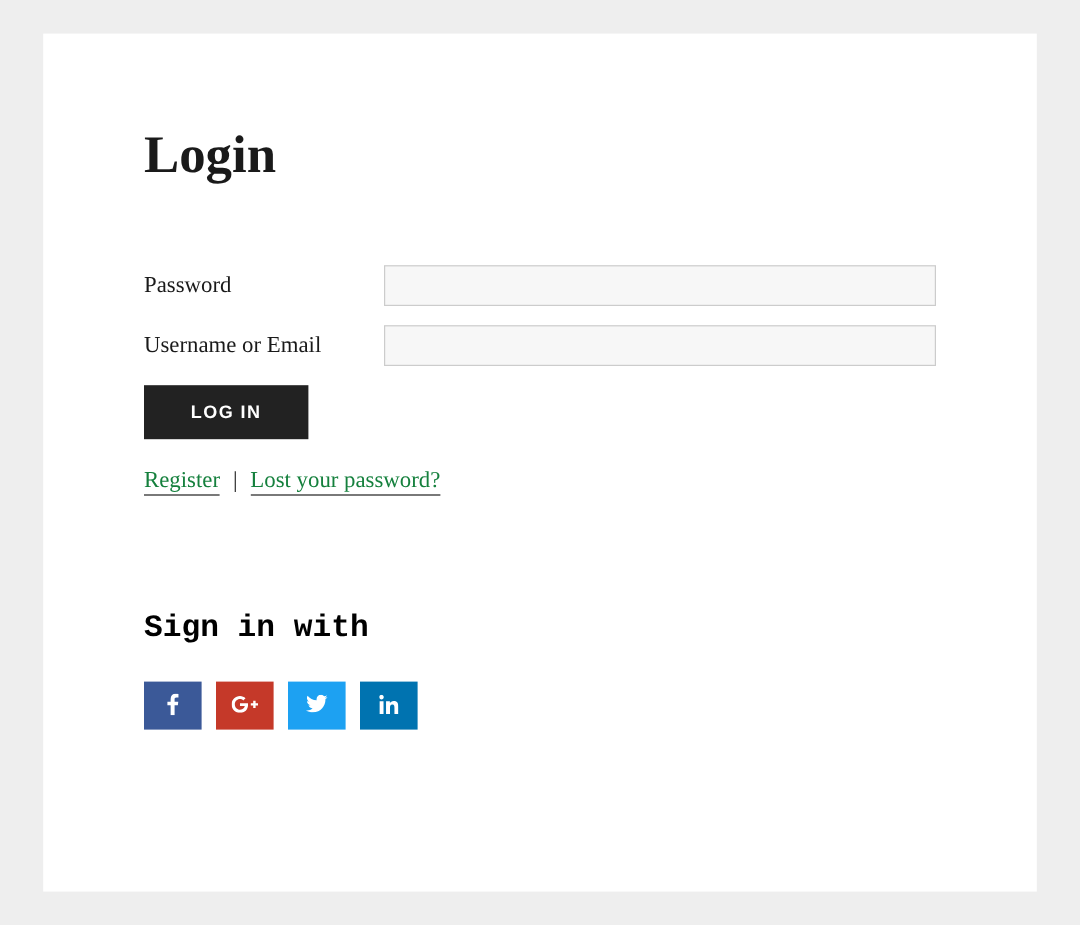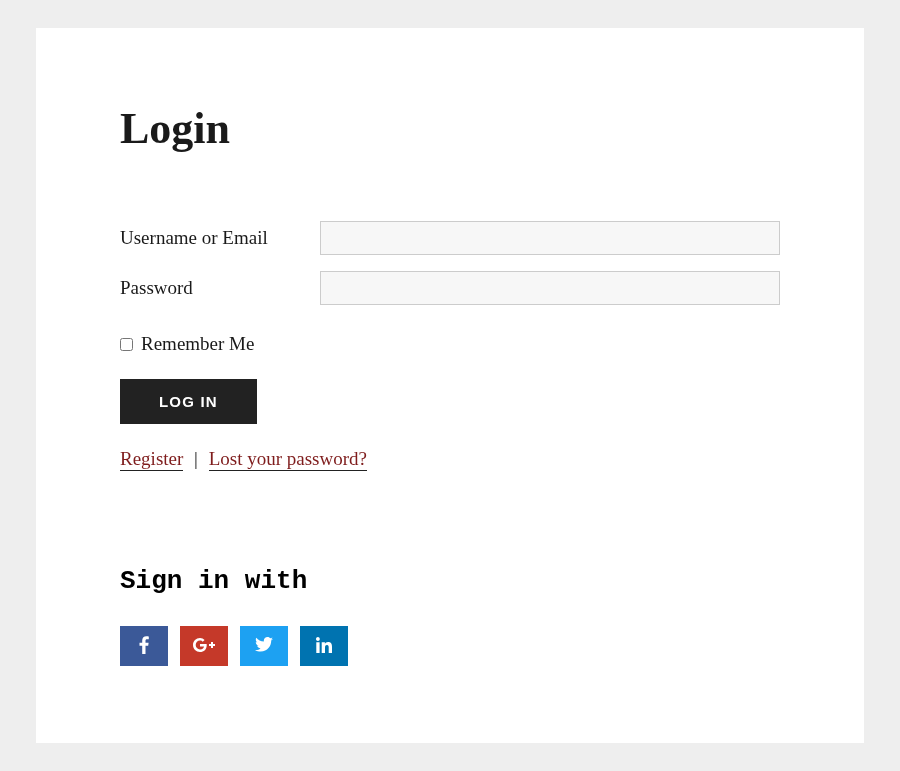--- a/index.html
+++ b/index.html
@@ -74,21 +74,21 @@
       font-family: Arial, sans-serif;
       text-transform: uppercase;
     }
     .links-row {
       margin-top: 24px;
       font-size: 19px;
       color: #1a1a1a;
       font-family: Georgia, serif;
     }
     .links-row a {
-      color: #7f1d1d;
+      color: #15803d;
       text-decoration: none;
       border-bottom: 1px solid #222;
       padding-bottom: 1px;
     }
     .links-sep {
       margin: 0 6px;
     }
     .social-title {
       font-size: 26px;
       font-weight: 700;
@@ -118,33 +118,29 @@
       fill: #ffffff;
     }
   </style>
 </head>
 <body>
 
 <div class="card">
   <h1 class="page-title">Login</h1>
 
   <div class="form-row">
+    <label class="form-label">Password</label>
+    <input type="password" class="form-input" value="" style="">
+  </div>
+
+  <div class="form-row">
     <label class="form-label">Username or Email</label>
     <input type="text" class="form-input" value="" style="">
   </div>
 
-  <div class="form-row">
-    <label class="form-label">Password</label>
-    <input type="password" class="form-input" value="" style="">
-  </div>
-
-  <div class="remember-row">
-    <input type="checkbox" class="remember-checkbox" style="">
-    <label class="remember-label">Remember Me</label>
-  </div>
 
   <button class="login-button">Log In</button>
 
   <div class="links-row">
     <a href="#">Register</a>
     <span class="links-sep">|</span>
     <a href="#">Lost your password?</a>
   </div>
 
   <h2 class="social-title">Sign in with</h2>

